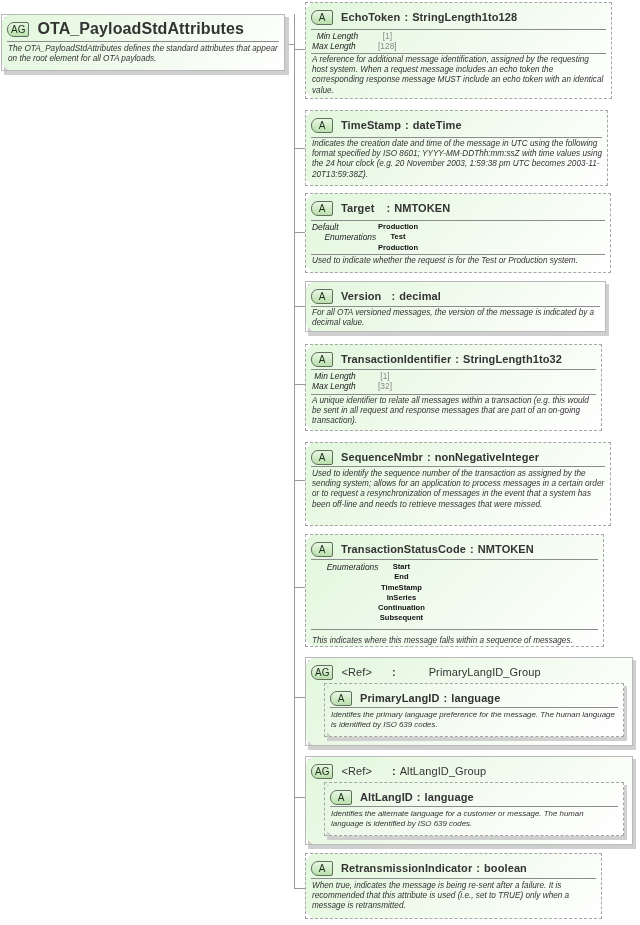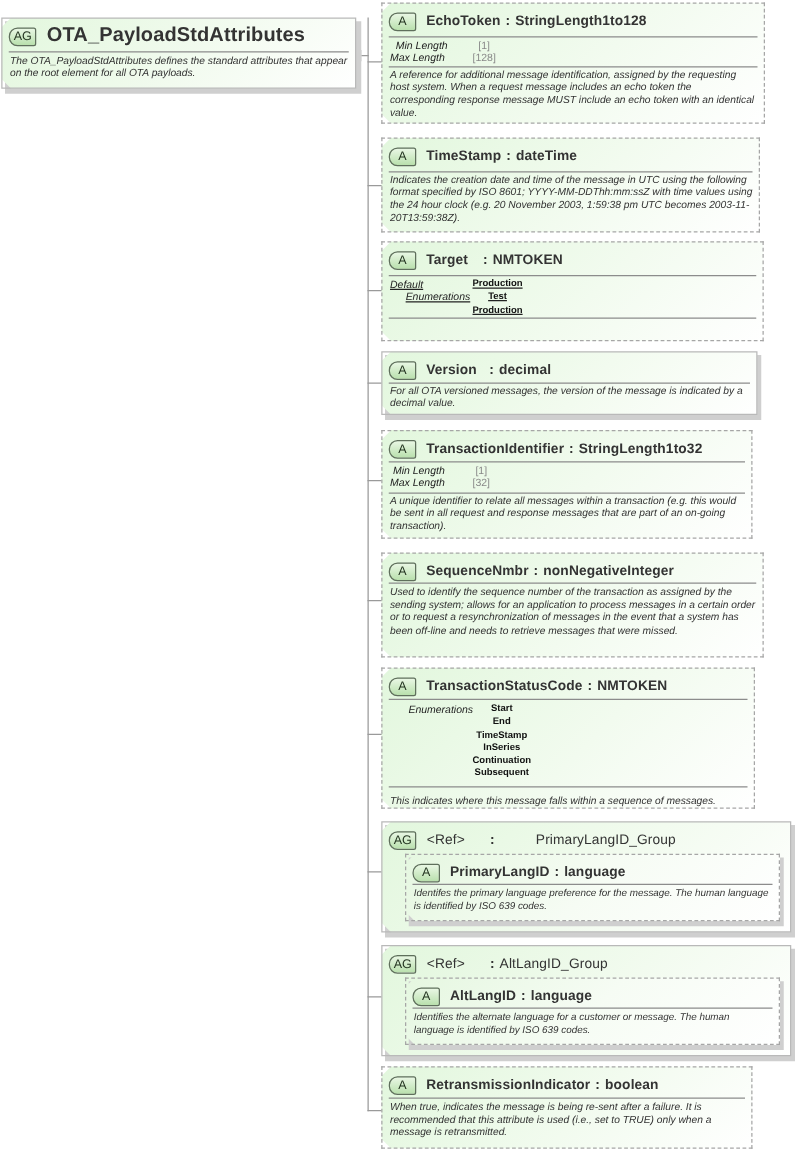--- a/index.html
+++ b/index.html
@@ -96,35 +96,36 @@
   <div class="desc" style="top:29px;">Indicates the creation date and time of the message in UTC using the following format specified by ISO 8601; YYYY-MM-DDThh:mm:ssZ with time values using the 24 hour clock (e.g. 20 November 2003, 1:59:38 pm UTC becomes 2003-11-20T13:59:38Z).</div>
 </div>
 <div class="frame dashed" style="left:305px; top:110px; width:303px; height:76px;"></div>
 
 <div class="box" style="left:305px; top:193px; width:306px; height:80px;">
   <div class="hdr">
     <span class="badge">A</span>
     <span class="title"><span>Target</span><span class="sep" style="margin-left:12px;">:</span><span>NMTOKEN</span></span>
   </div>
   <div class="rule" style="top:27px;"></div>
-  <div class="facets" style="top:29px;text-decoration:underline;">
+  <div class="facets" style="top:29px;">
     <div class="facet-row">
         <span class="facet-label">Default</span>
         <span class="facet-enum">Production</span>
       </div>
     <div class="facet-row">
         <span class="facet-label">Enumerations</span>
         <span class="facet-enum">Test</span>
       </div>
     <div class="facet-row">
         <span class="facet-label"></span>
         <span class="facet-enum">Production</span>
       </div>
   </div>
   <div class="rule" style="top:61px;"></div>
+  <div class="desc" style="top:63px;">Used to indicate whether the request is for the Test or Production system.</div>
 </div>
 <div class="frame dashed" style="left:305px; top:193px; width:306px; height:80px;"></div>
 
 <div class="shadow" style="left:308px; top:284px; width:301px; height:52px;"></div>
 <div class="box" style="left:305px; top:281px; width:301px; height:51px;">
   <div class="hdr">
     <span class="badge">A</span>
     <span class="title"><span>Version</span><span class="sep" style="margin-left:10px;">:</span><span>decimal</span></span>
   </div>
   <div class="rule" style="top:25px;"></div>

